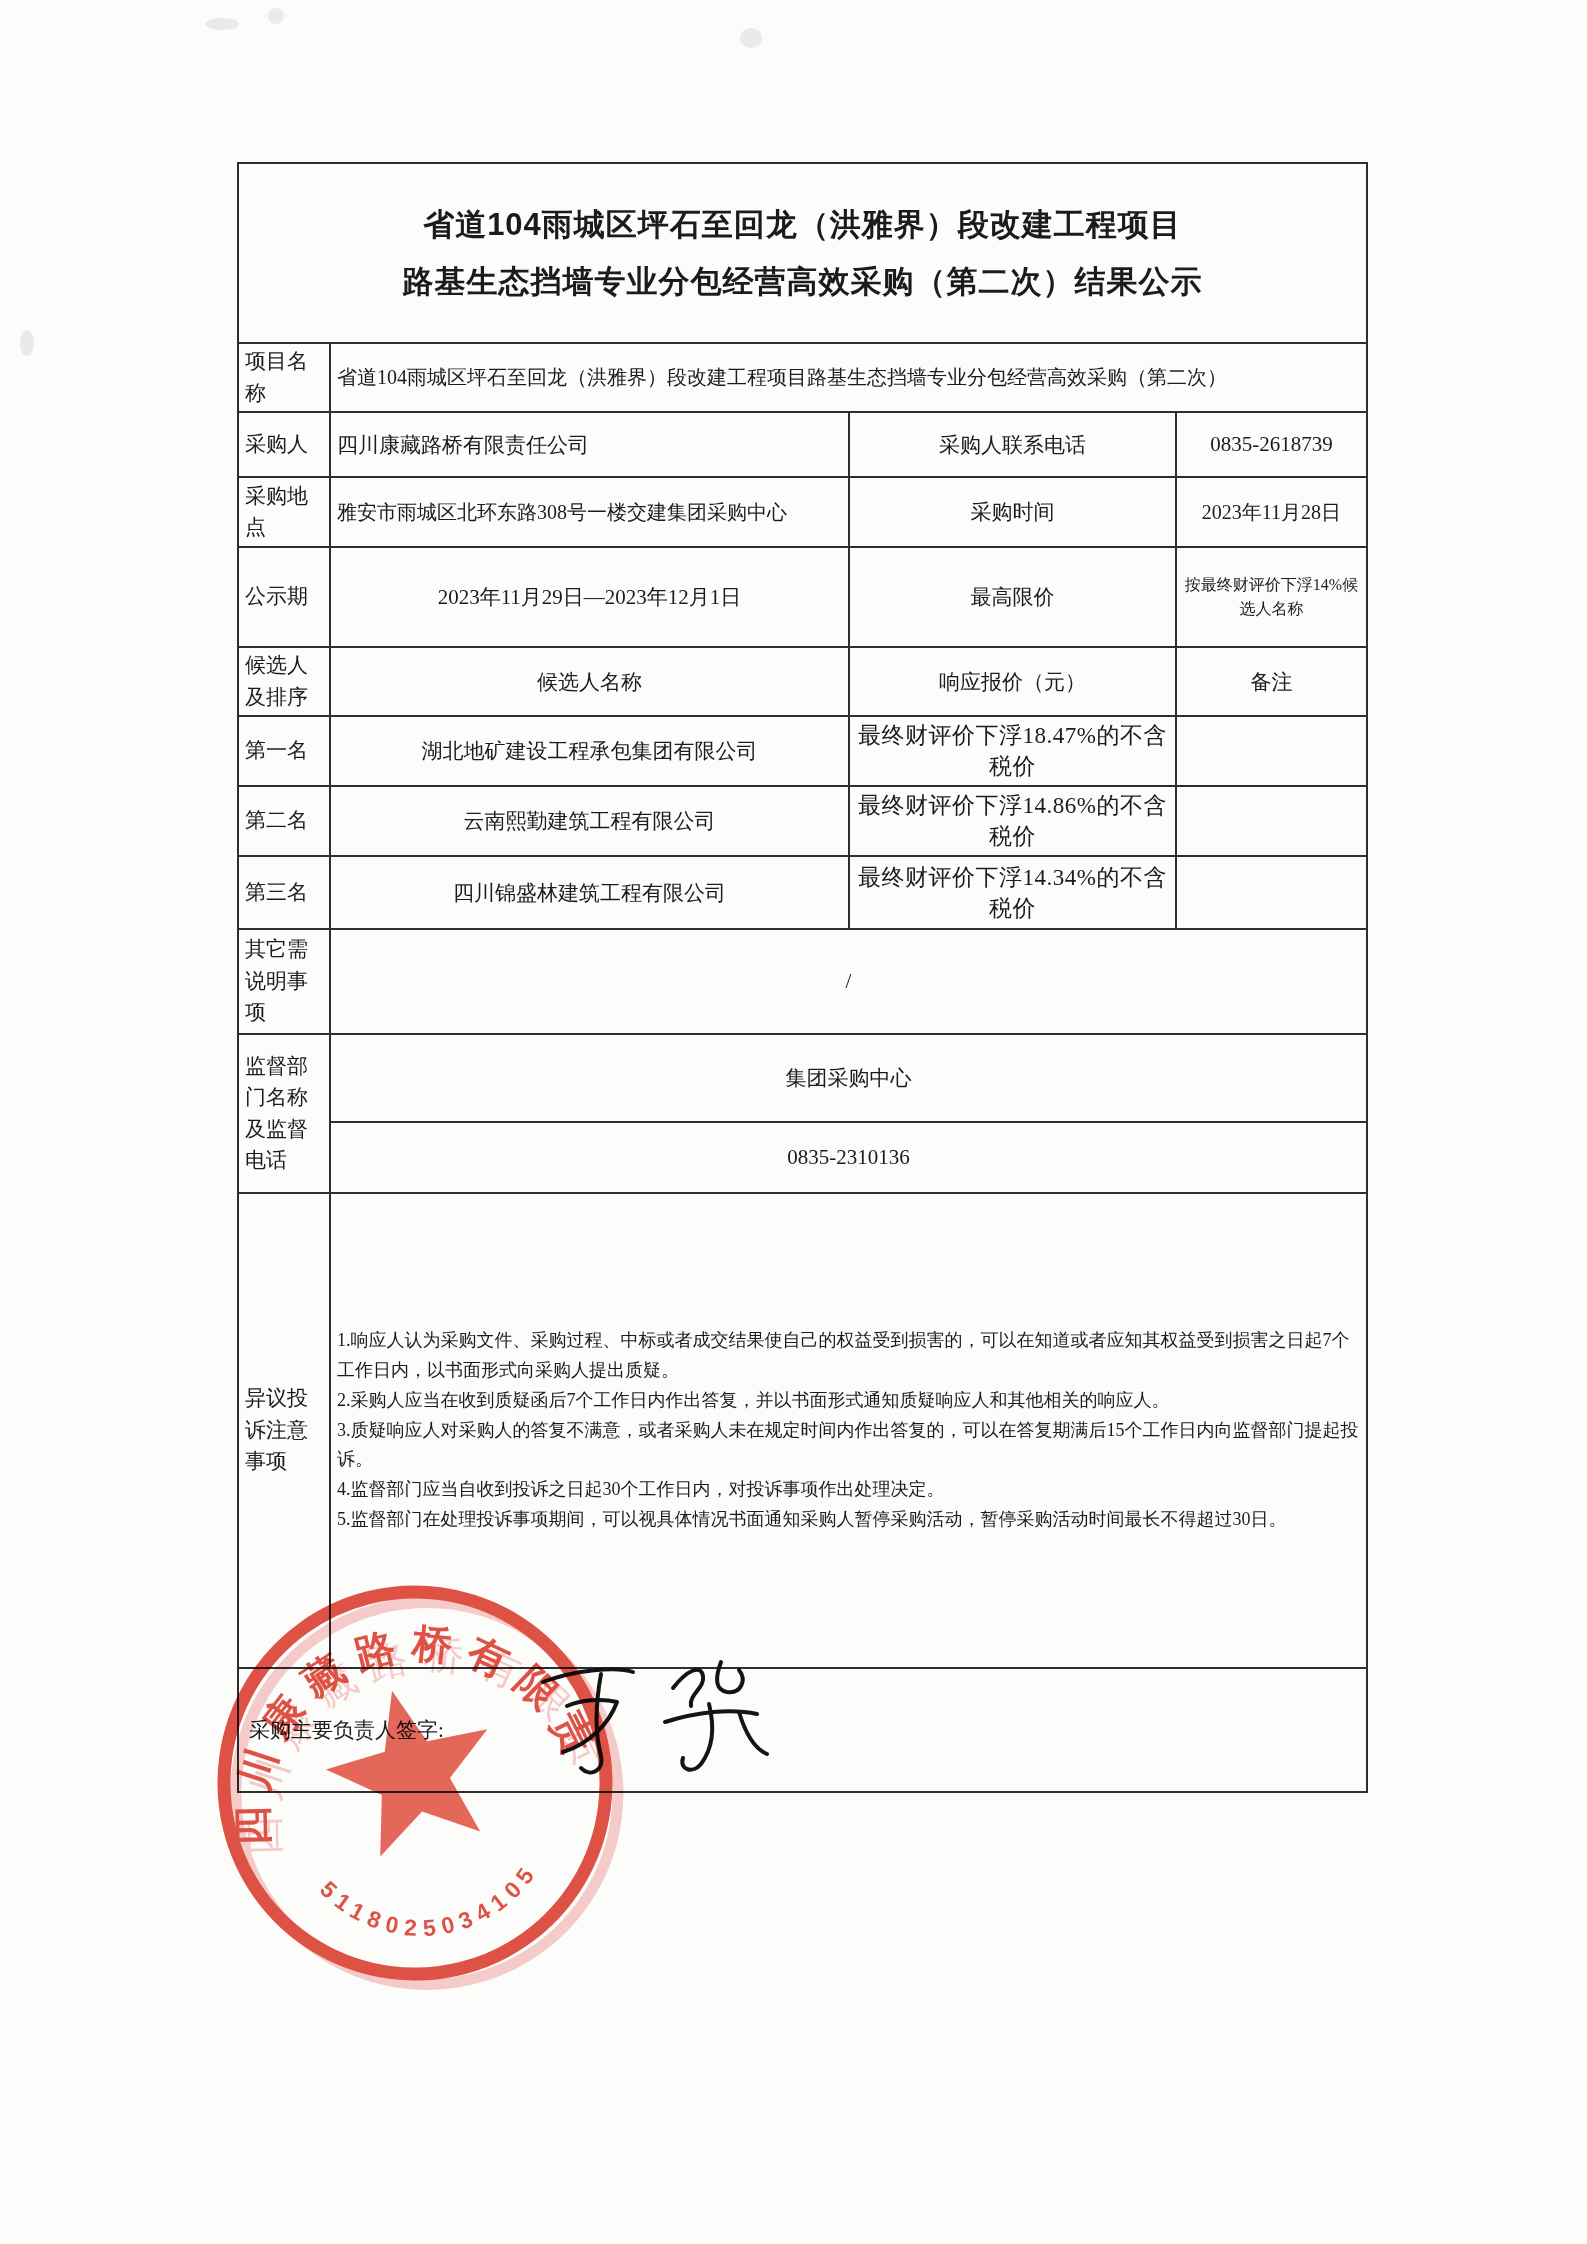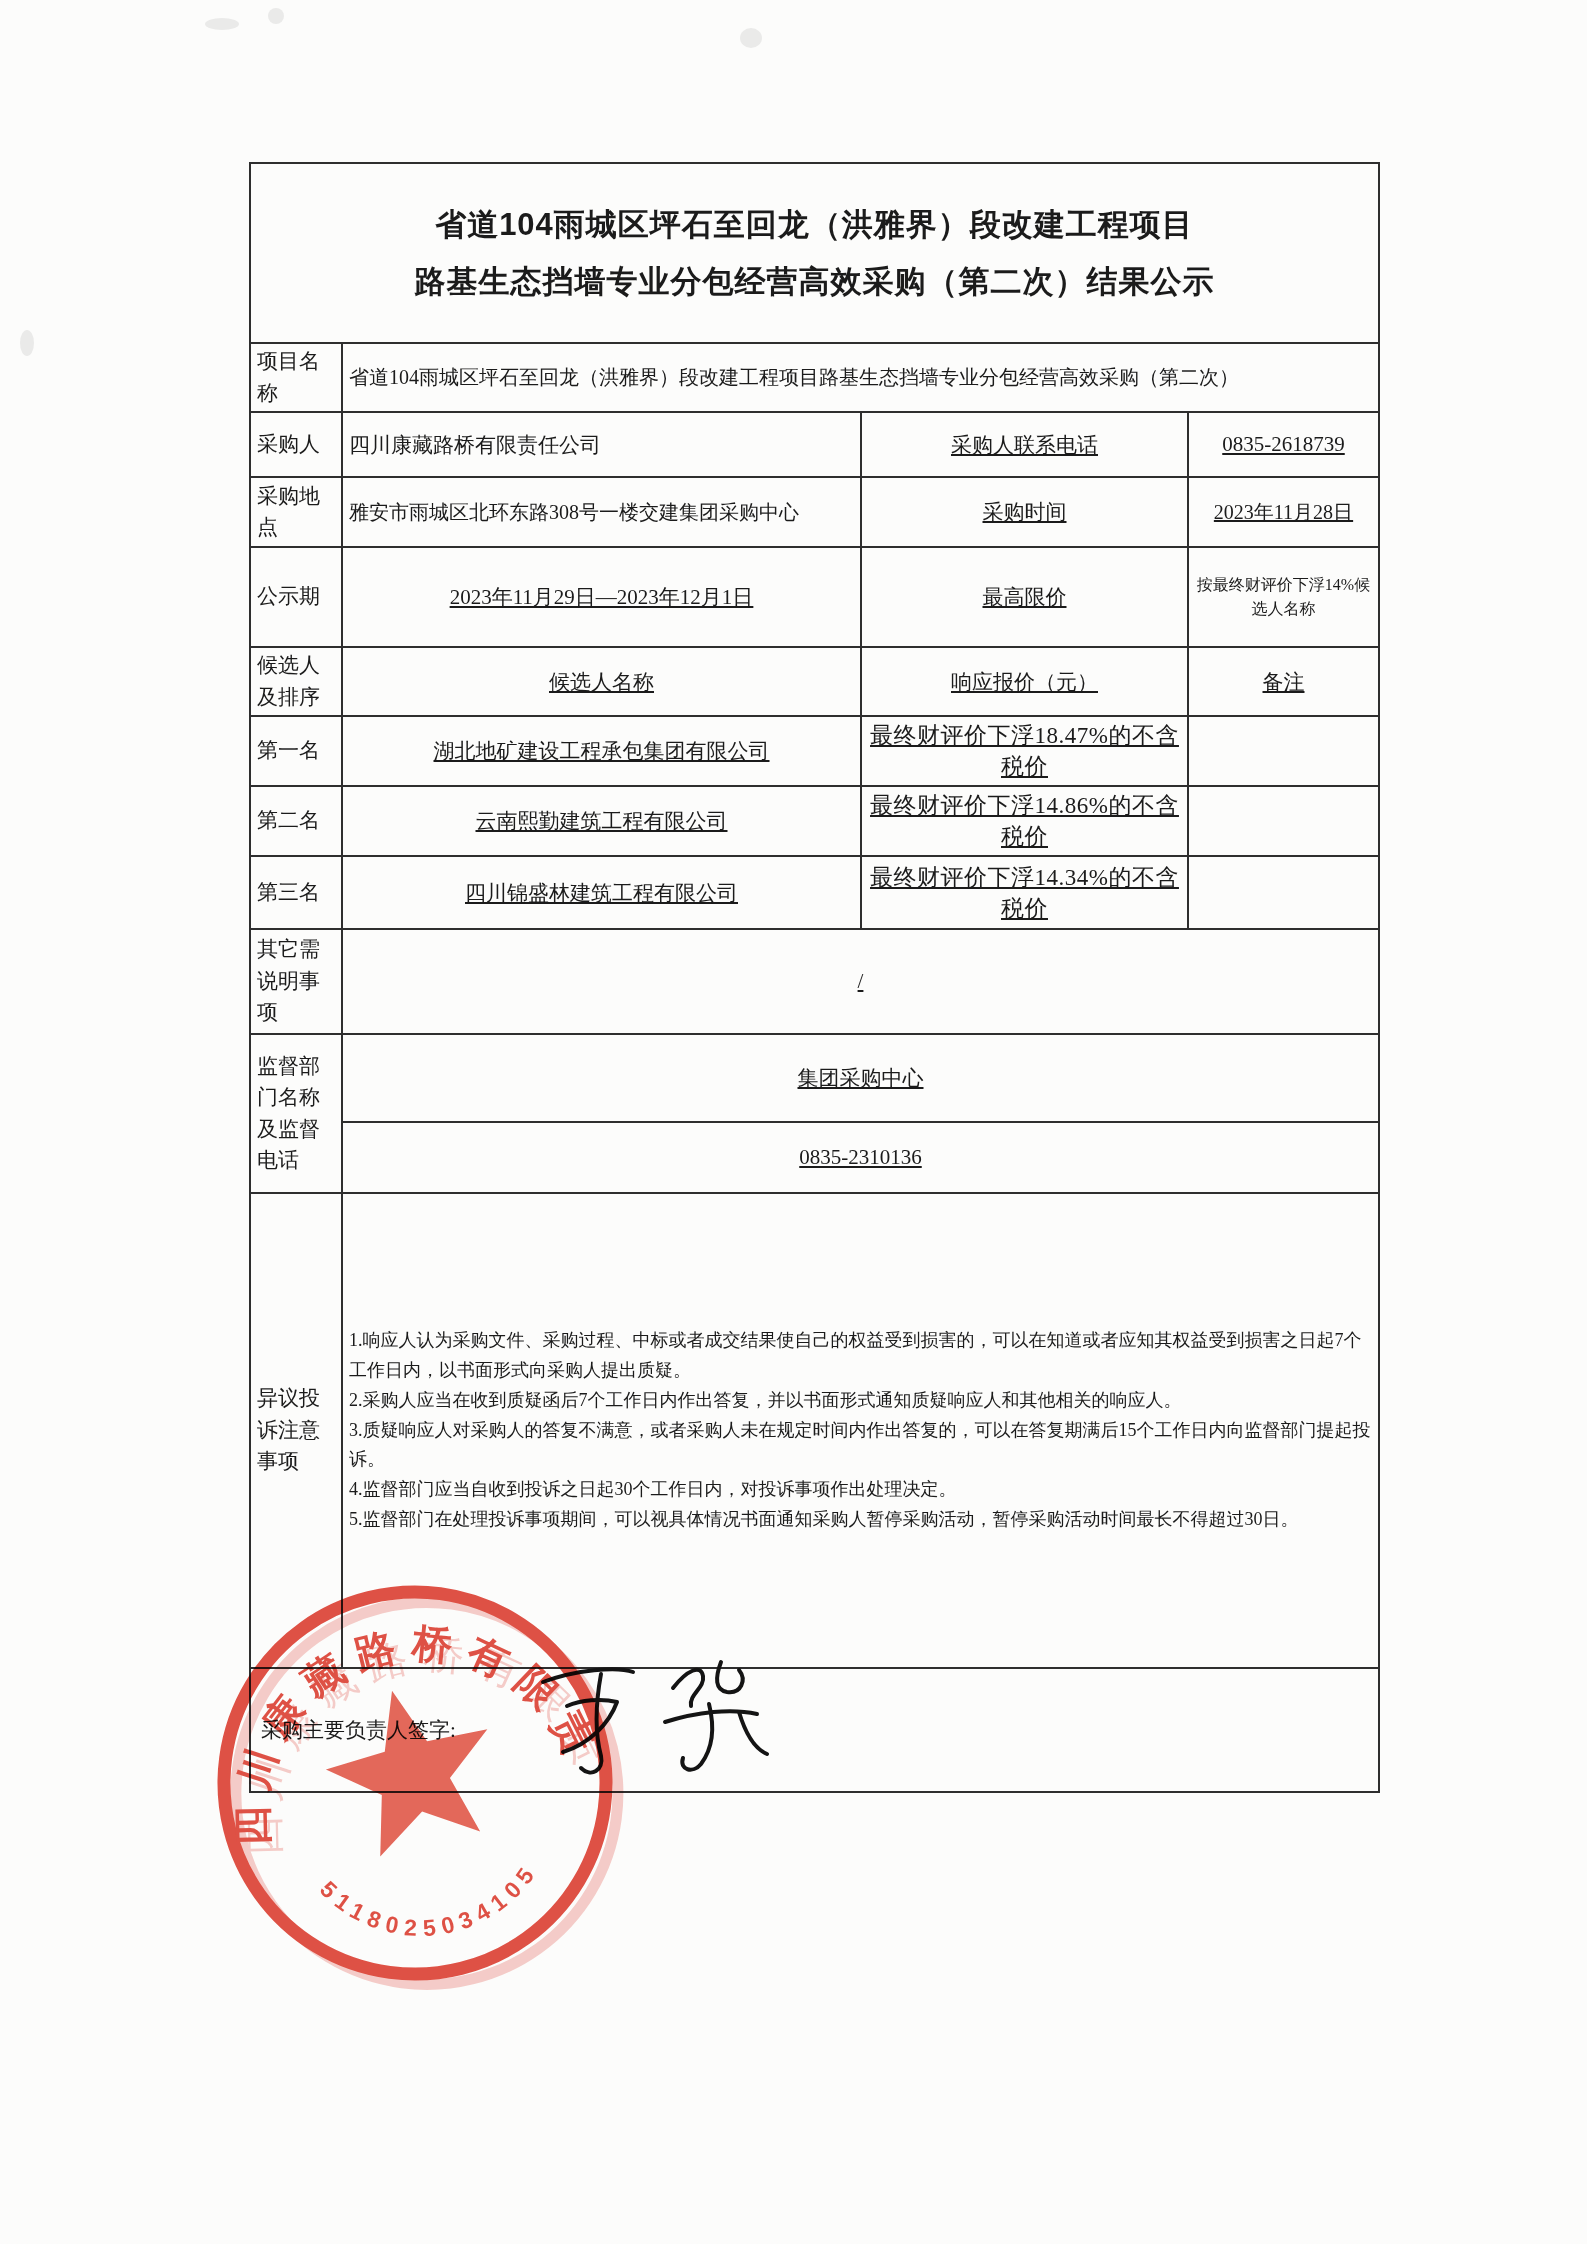--- a/index.html
+++ b/index.html
@@ -9,40 +9,40 @@
     margin:0 auto;
     background:#fcfcfb;
     overflow:hidden;
     color:#1b1b1b;
     font-family:"Liberation Serif", serif;
   }
   
   .smudge { position:absolute; background:#9a9a9a; opacity:.18; border-radius:50%; }
 
   table.doc {
-    position:absolute; left:249px; top:162px;
+    position:absolute; left:237px; top:162px;
     width:1129px;
     border-collapse:collapse; table-layout:fixed;
     font-size:21px;
   }
   table.doc td {
     border:2px solid #2e2e2e;
     padding:2px 6px;
     vertical-align:middle;
     word-break:break-all;
   }
   .title-cell {
     font-family:"Liberation Sans", sans-serif;
     font-weight:bold;
     font-size:31px;
     line-height:1.85;
     text-align:center;
     letter-spacing:1px;
   }
-  .c { text-align:center;text-decoration:underline; }
+  .c { text-align:center; }
   .l { text-align:left; }
   .lbl { padding-left:8px; line-height:1.5; }
   .val { padding-left:9px; }
   .small-note { font-size:16px; line-height:1.5; text-align:center; padding:2px 8px; }
   .bid-note { font-size:23px; letter-spacing:.5px; }
   .objection-cell { padding:10px 14px; }
   .objection-cell .item { font-size:18px; line-height:1.66; text-align:left; }
   .sig-cell { vertical-align:middle; }
   .sig-label { display:inline-block; padding-left:4px; font-size:21px; }
 

